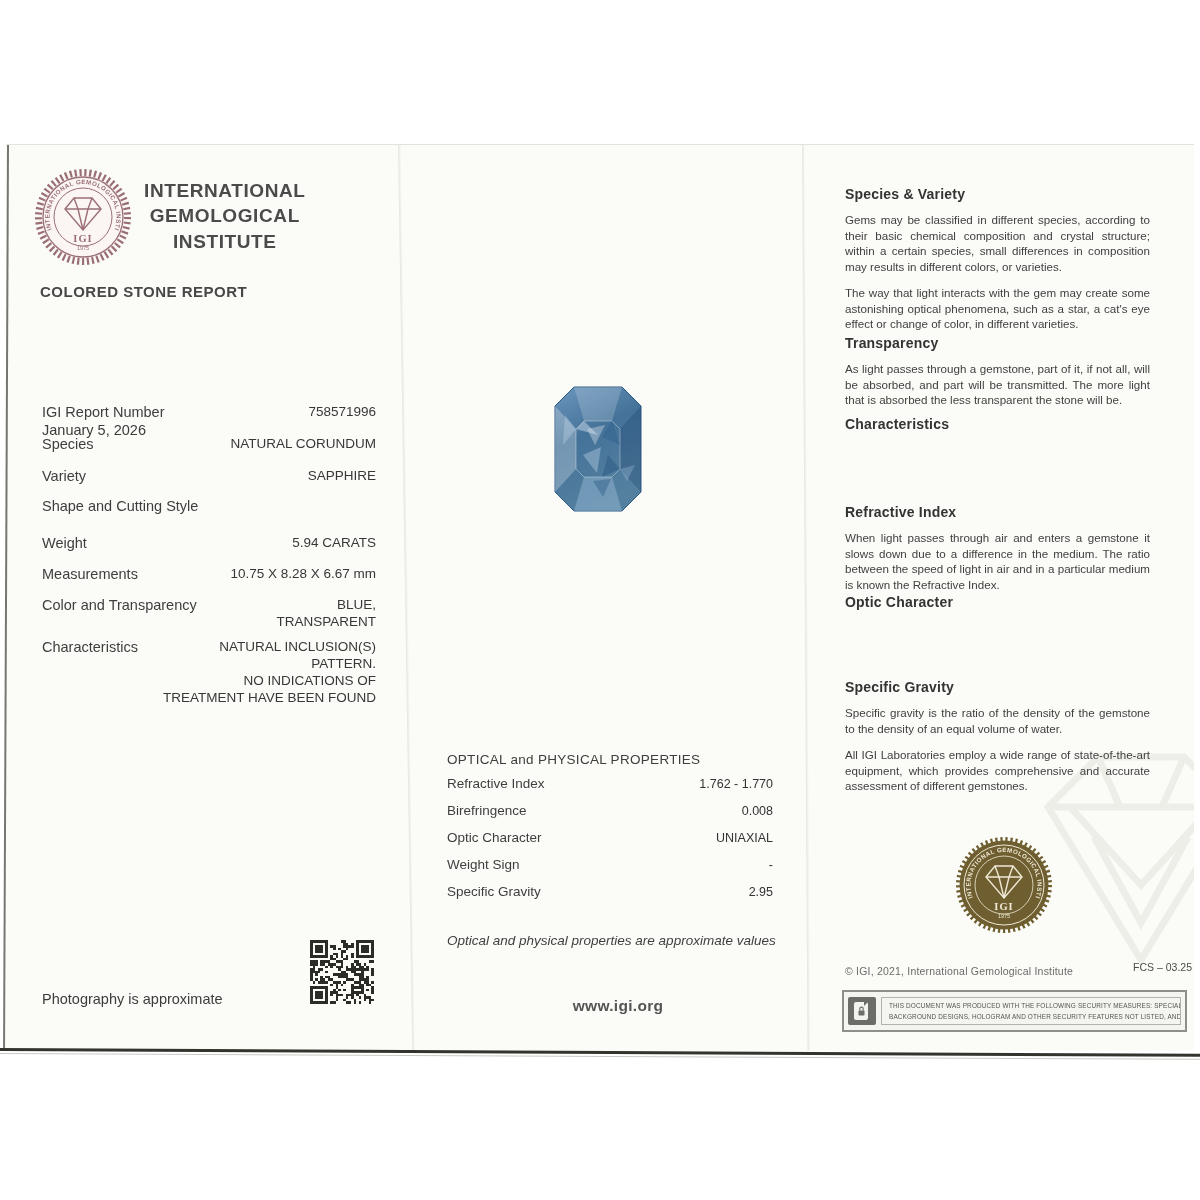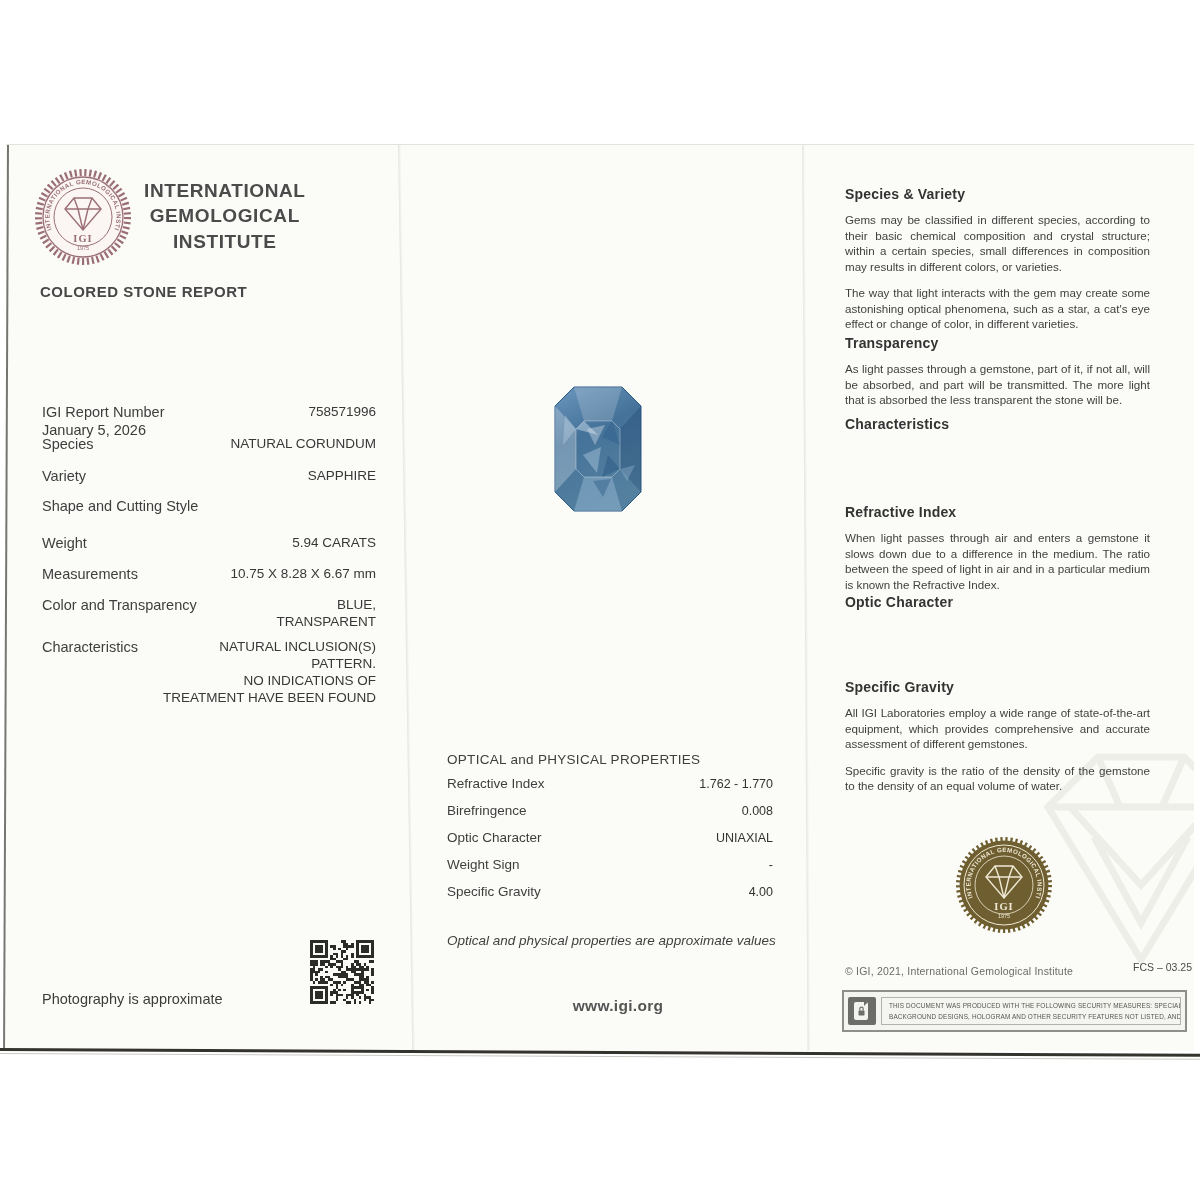--- a/index.html
+++ b/index.html
@@ -516,21 +516,21 @@
   <div class="prop-row" style="top:685px">
     <span class="prop-label">Optic Character</span>
     <span class="prop-value">UNIAXIAL</span>
   </div>
   <div class="prop-row" style="top:712px">
     <span class="prop-label">Weight Sign</span>
     <span class="prop-value">-</span>
   </div>
   <div class="prop-row" style="top:739px">
     <span class="prop-label">Specific Gravity</span>
-    <span class="prop-value">4.00</span>
+    <span class="prop-value">2.95</span>
   </div>
   <div class="props-note">Optical and physical properties are approximate values</div>
   <div class="website">www.igi.org</div>
 
   <div class="info-section" style="top:41px">
     <h3 class="info-heading">Species &amp; Variety</h3>
     <p class="info-p">Gems may be classified in different species, according to their basic chemical composition and crystal structure; within a certain species, small differences in composition may results in different colors, or varieties.</p>
     <p class="info-p">The way that light interacts with the gem may create some astonishing optical phenomena, such as a star, a cat's eye effect or change of color, in different varieties.</p>
   </div>
   <div class="info-section" style="top:190px">
@@ -542,22 +542,22 @@
   </div>
   <div class="info-section" style="top:359px">
     <h3 class="info-heading">Refractive Index</h3>
     <p class="info-p">When light passes through air and enters a gemstone it slows down due to a difference in the medium. The ratio between the speed of light in air and in a particular medium is known the Refractive Index.</p>
   </div>
   <div class="info-section" style="top:449px">
     <h3 class="info-heading">Optic Character</h3>
   </div>
   <div class="info-section" style="top:534px">
     <h3 class="info-heading">Specific Gravity</h3>
+    <p class="info-p">Specific gravity is the ratio of the density of the gemstone to the density of an equal volume of water.</p>
     <p class="info-p">All IGI Laboratories employ a wide range of state-of-the-art equipment, which provides comprehensive and accurate assessment of different gemstones.</p>
-    <p class="info-p">Specific gravity is the ratio of the density of the gemstone to the density of an equal volume of water.</p>
   </div>
 
   <svg class="gold-seal" width="100" height="100" viewBox="0 0 100 100">
     <circle cx="50" cy="50" r="44.5" fill="#6f5f30" stroke="#6f5f30" stroke-width="7" stroke-dasharray="2.2 2.7"></circle>
     <circle cx="50" cy="50" r="40" fill="#6f5f30" stroke="#efe9d6" stroke-width="1"></circle>
     <circle cx="50" cy="50" r="29" fill="none" stroke="#efe9d6" stroke-width="0.8"></circle>
     <defs>
       <path id="arcTextPathGold" d="M 19.6,64.5 A 33.5,33.5 0 1 1 80.4,64.5"></path>
     </defs>
     <text font-size="6.2" fill="#efe9d6" letter-spacing="0.45" font-weight="bold" font-family="Liberation Sans, sans-serif">

